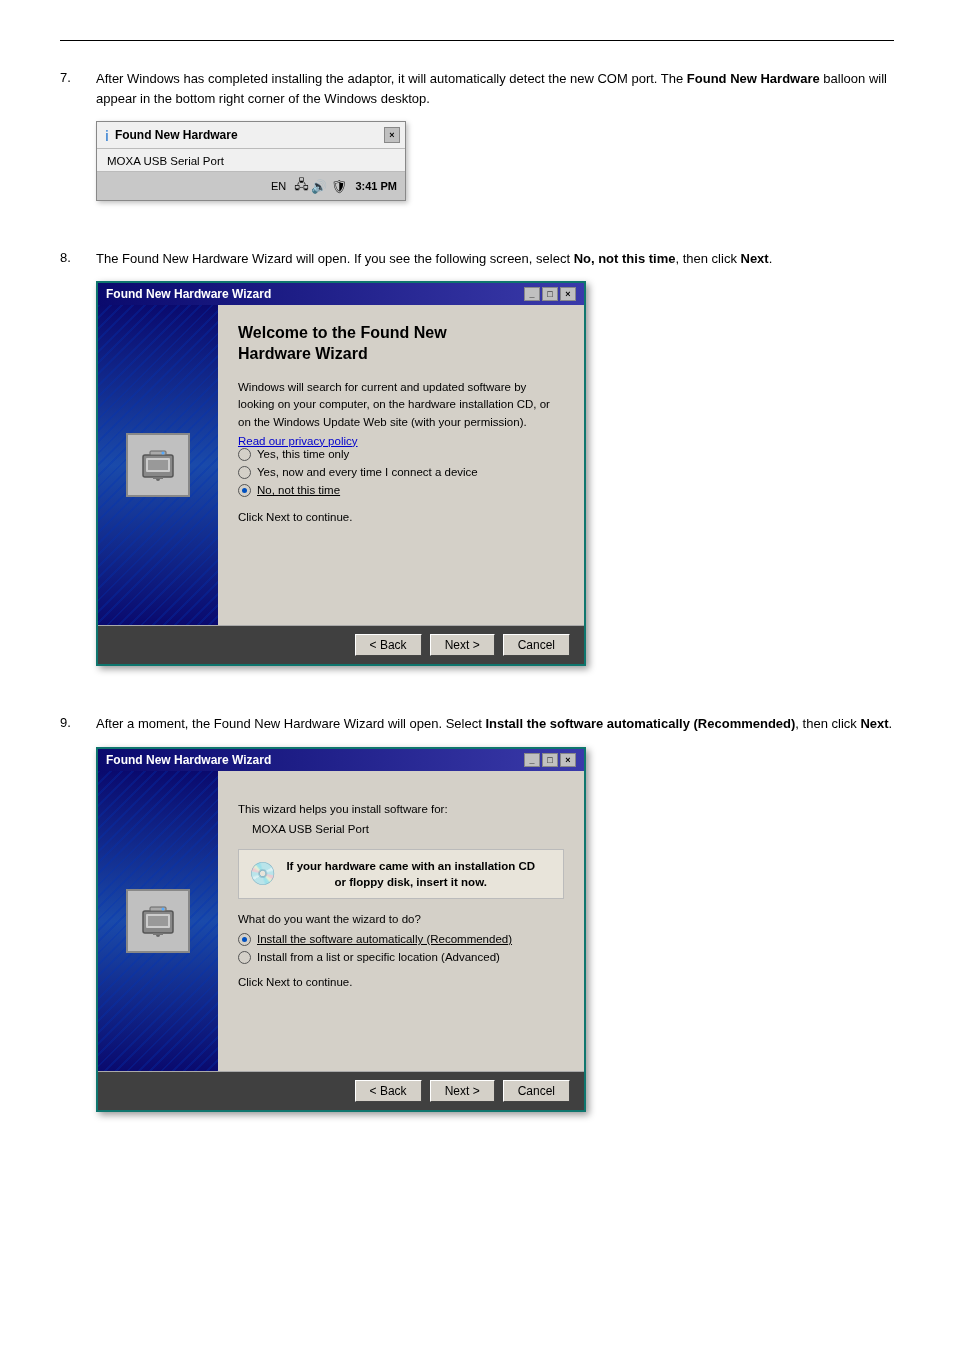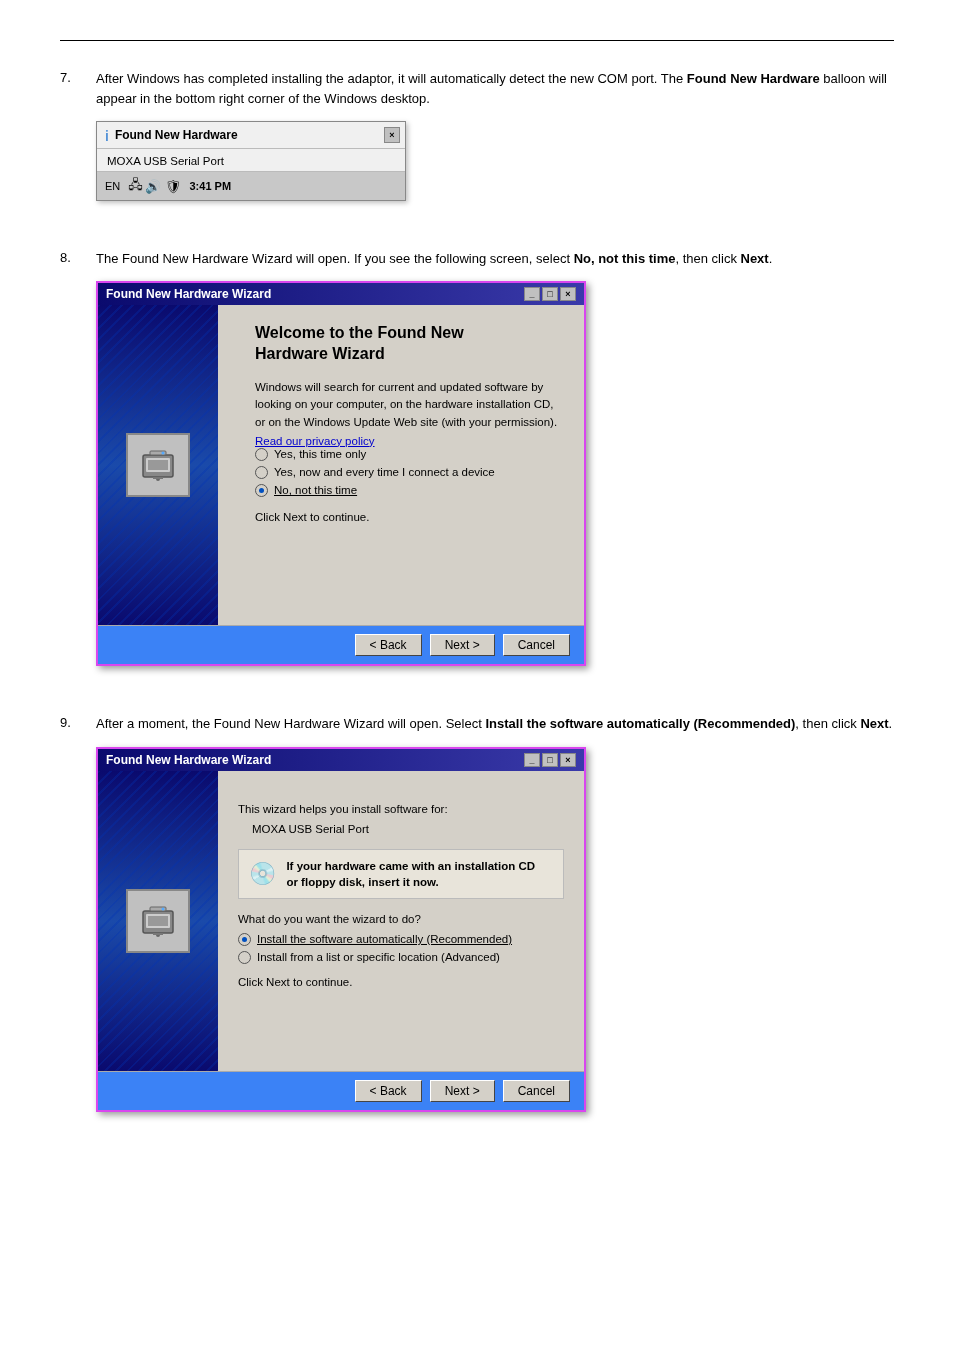--- a/index.html
+++ b/index.html
@@ -101,21 +101,21 @@
     .taskbar-body {
       padding: 6px 10px 4px 10px;
       font-size: 11.5px;
       background: #f0f0f0;
       color: #000;
     }
 
     .taskbar-footer {
       display: flex;
       align-items: center;
-      justify-content: flex-start;
+      justify-content: flex-end;
       background: #c8c8c8;
       padding: 3px 8px;
       gap: 8px;
       border-top: 1px solid #bbb;
       font-size: 11px;
     }
 
     .taskbar-footer-lang {
       color: #000;
       font-size: 11px;
@@ -130,21 +130,21 @@
 
     .taskbar-footer-time {
       font-size: 11px;
       color: #000;
       font-weight: bold;
     }
 
     
     .wizard-window {
       width: 490px;
-      border: 2px solid #d946ef;
+      border: 2px solid #0f766e;
       margin-bottom: 20px;
       background: #d4d0c8;
       box-shadow: 3px 3px 7px rgba(0,0,0,0.4);
     }
 
     .wizard-title-bar {
       background: linear-gradient(to right, #0a0a6e, #3a3aaa);
       padding: 4px 8px;
       display: flex;
       align-items: center;
@@ -222,21 +222,21 @@
       display: flex;
       align-items: center;
       justify-content: center;
       font-size: 28px;
       color: #333;
       position: relative;
     }
 
     .wizard-right-panel {
       flex: 1;
-      padding: 18px 20px 14px 37px;
+      padding: 18px 20px 14px 20px;
       background: #d4d0c8;
     }
 
     .wizard-welcome-title {
       font-size: 16px;
       font-weight: bold;
       margin-bottom: 14px;
       line-height: 1.3;
       color: #000;
     }
@@ -300,21 +300,21 @@
       background: #0050c0;
     }
 
     .wizard-click-next {
       font-size: 11.5px;
       color: #000;
       margin-top: 14px;
     }
 
     .wizard-footer {
-      background: #3b82f6;
+      background: #404040;
       border-top: 1.5px solid #aaa;
       padding: 8px 14px;
       display: flex;
       justify-content: flex-end;
       align-items: center;
       gap: 8px;
     }
 
     .wizard-btn {
       background: #d4d0c8;
@@ -371,20 +371,21 @@
     .cd-icon {
       font-size: 22px;
       color: #666;
     }
 
     .cd-text {
       font-size: 11.5px;
       color: #000;
       font-weight: bold;
       line-height: 1.4;
+      text-align: center;
     }
 
     .wizard-what-to-do {
       font-size: 11.5px;
       color: #000;
       margin-bottom: 8px;
     }
 
     .wizard-click-next2 {
       font-size: 11.5px;

